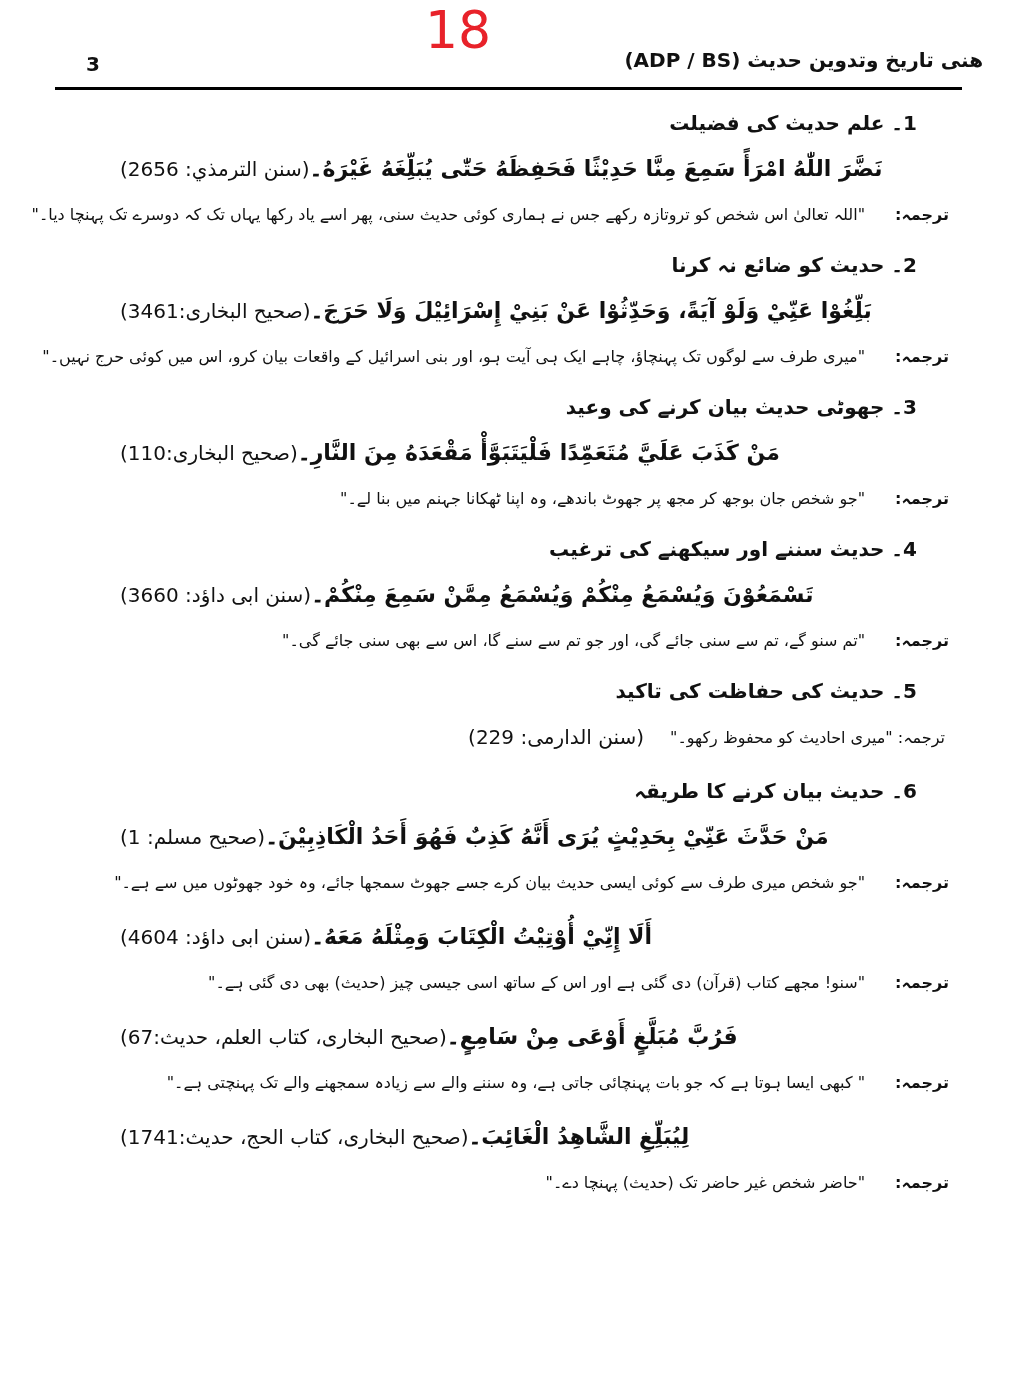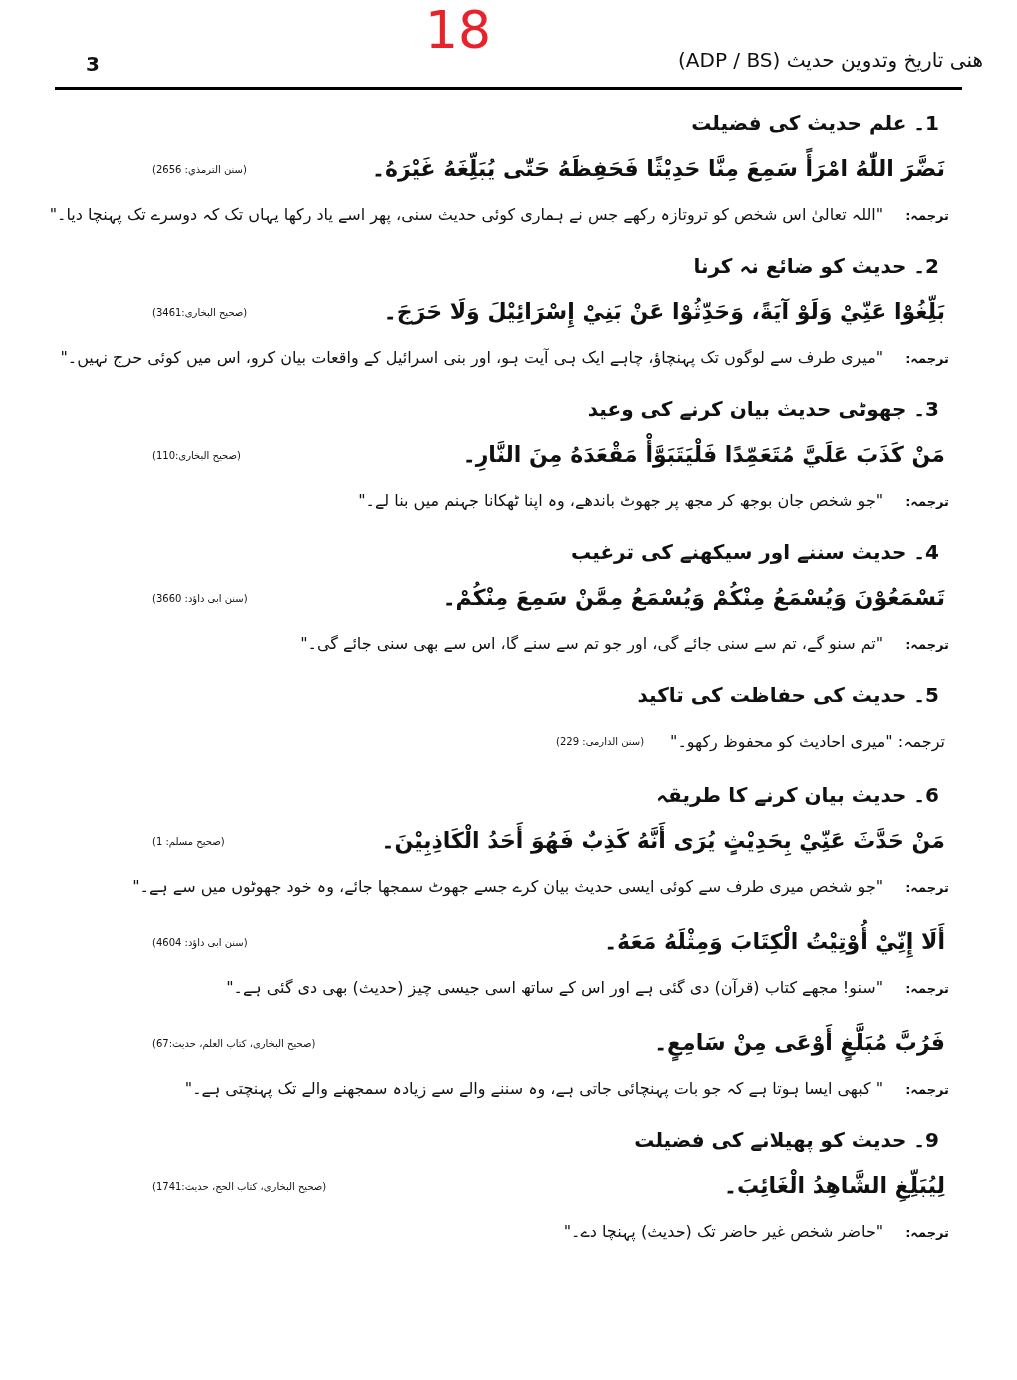--- a/index.html
+++ b/index.html
@@ -16,59 +16,59 @@
     position:absolute; top:52px; left:86px;
     font-size:20px; font-weight:bold; direction:ltr;
   }
   .lesson-num{
     position:absolute; top:4px; left:425px;
     font-size:52px; line-height:1; color:#e8222a; direction:ltr;
     font-family:"DejaVu Sans", sans-serif;
   }
   .header-title{
     position:absolute; top:48px; right:34px;
-    font-size:20px; font-weight:normal; direction:rtl;
+    font-size:20px; font-weight:bold; direction:rtl;
     white-space:nowrap;
   }
   .header-rule{
     position:absolute; top:87px; left:55px; right:55px;
     border:0; border-top:3px solid #000; margin:0;
   }
   
   .sections{padding-top:10px;}
   .section{margin-bottom:8px;}
   .section-heading{
     direction:rtl; text-align:right;
-    padding:0 78px 0 60px;
+    padding:0 100px 0 60px;
     font-size:20px; font-weight:bold;
     line-height:42px; white-space:nowrap;
   }
   .hadith-row{
     display:flex; direction:rtl; align-items:center;
     padding:0 72px 0 120px;
     min-height:50px;
   }
   .hadith-arabic{
-    flex:1 1 auto; text-align:right;
+    flex:1 1 auto; text-align:left;
     font-size:22px; font-weight:bold; line-height:1.6;
     white-space:nowrap;
   }
   .inline-translation{
     font-size:16px; white-space:nowrap; margin-left:26px;
     flex:0 0 auto;
   }
   .hadith-ref{
-    flex:0 0 auto; font-size:10px; white-space:nowrap;margin-left:32px;
+    flex:0 0 auto; font-size:20px; white-space:nowrap;
   }
   .translation-row{
     display:flex; direction:rtl; align-items:baseline;
     padding:0 68px 0 60px; line-height:42px; min-height:42px;
   }
   .translation-label{
-    flex:0 0 auto; font-size:13px; font-weight:bold; margin-left:22px;
+    flex:0 0 auto; font-size:16px; font-weight:bold; margin-left:30px;
   }
   .translation-text{
     flex:0 1 auto; font-size:16px; white-space:nowrap; text-align:right;
   }
 </style>
 </head>
 <body>
 
 <div class="page">
 
@@ -172,21 +172,20 @@
 
         <span class="hadith-ref">(صحیح البخاری، کتاب العلم، حدیث:67)</span>
       </div>
       <div class="translation-row">
         <span class="translation-label">ترجمہ:</span>
         <span class="translation-text">" کبھی ایسا ہوتا ہے کہ جو بات پہنچائی جاتی ہے، وہ سننے والے سے زیادہ سمجھنے والے تک پہنچتی ہے۔"</span>
       </div>
     </div>
 
     <div class="section">
-      <div class="section-heading">9۔ حدیث کو پھیلانے کی فضیلت</div>
       <div class="hadith-row">
         <span class="hadith-arabic">لِيُبَلِّغِ الشَّاهِدُ الْغَائِبَ۔</span>
 
         <span class="hadith-ref">(صحیح البخاری، کتاب الحج، حدیث:1741)</span>
       </div>
       <div class="translation-row">
         <span class="translation-label">ترجمہ:</span>
         <span class="translation-text">"حاضر شخص غیر حاضر تک (حدیث) پہنچا دے۔"</span>
       </div>
     </div>

